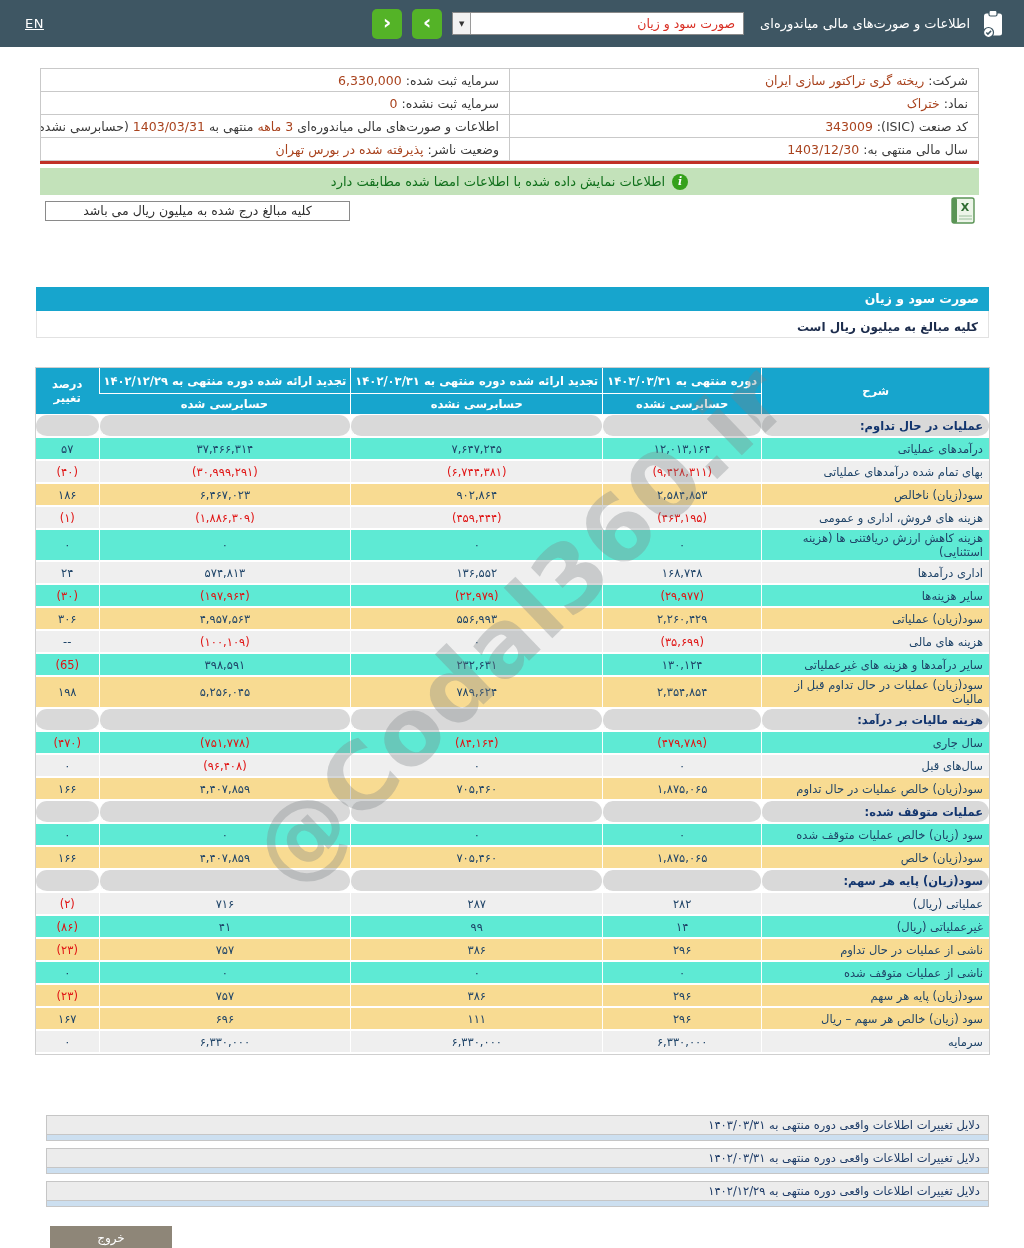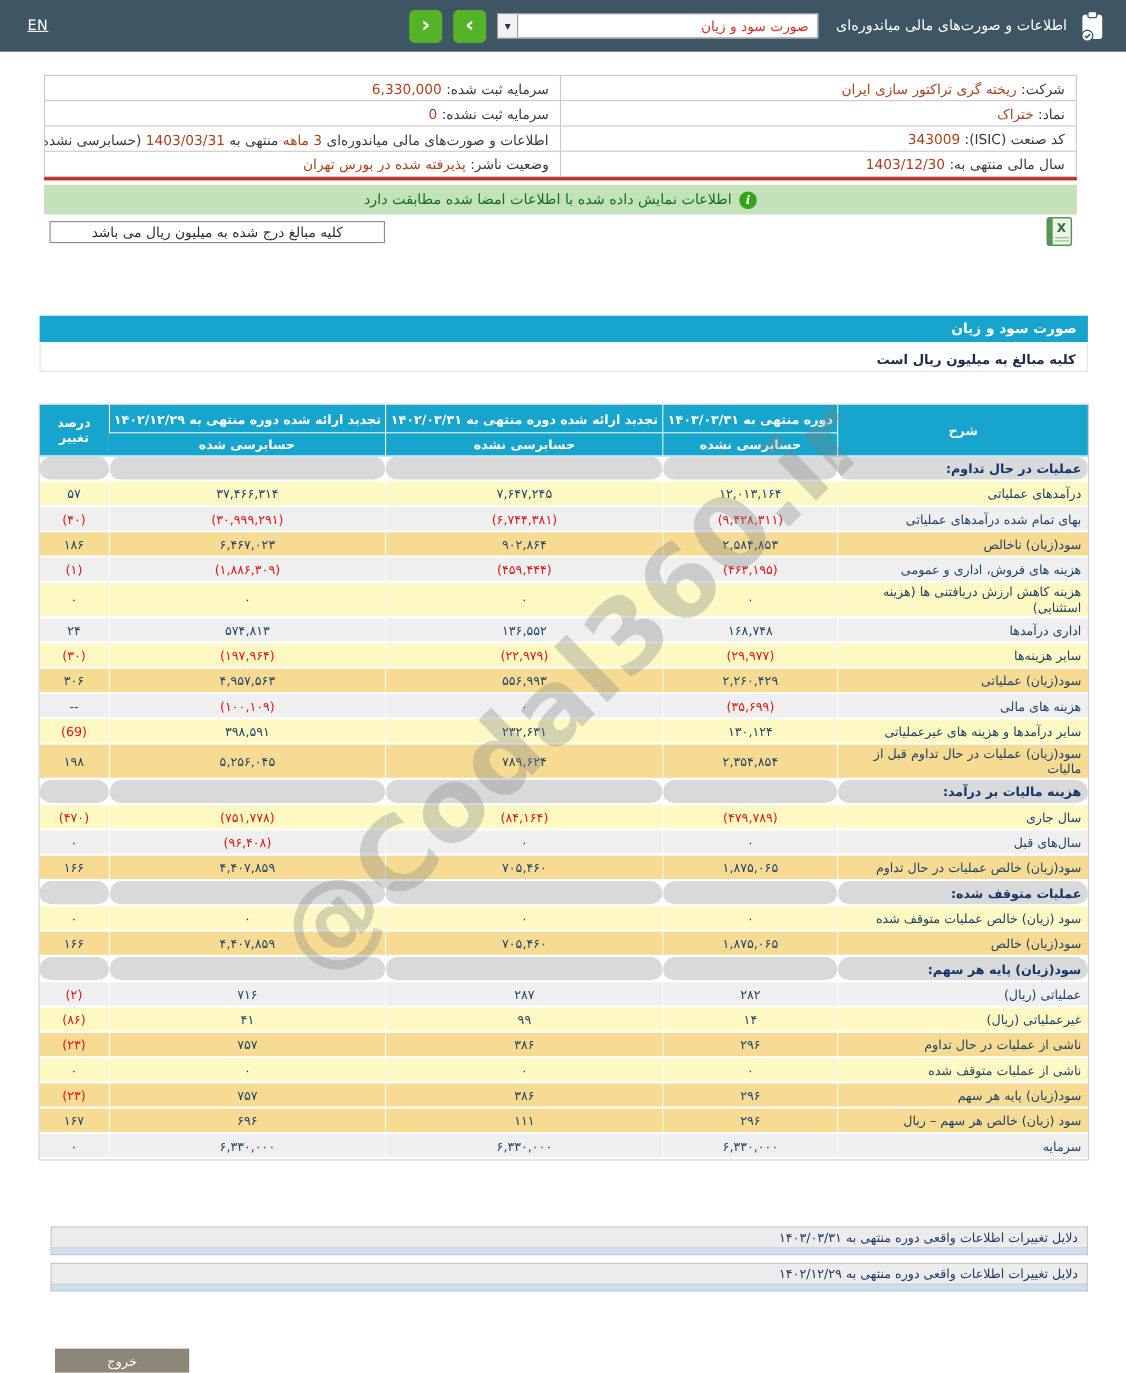--- a/index.html
+++ b/index.html
@@ -104,21 +104,21 @@
   .income-table tr.hrow2 th{ height:21px; }
   .income-table td{
     height:23px; padding:1px 6px;
     border-left:1px solid rgba(255,255,255,0.95);
     border-bottom:2px solid #ffffff;
     color:#1f4468; vertical-align:middle;
   }
   .income-table td:last-child{ border-left:none; }
   .cell-label{ text-align:right; color:#17356b; }
   .cell-num, .cell-pct{ text-align:center; }
-  .row-blue td{ background:#fef9c3; }
+  .row-blue td{ background:#5eead4; }
   .row-gray td{ background:#efefef; }
   .row-yellow td{ background:#f8db92; }
   .row-section td{ background:#d9d9d9;border-radius:11px; }
   .row-section .cell-label{ font-weight:bold; color:#12356e; }
   td.neg{ color:#e01414; }
 
   .watermark{
     position:absolute; top:385px; left:150px; width:740px; height:480px;
     display:flex; align-items:center; justify-content:center;
     pointer-events:none; z-index:5;
@@ -338,21 +338,21 @@
         <td class="cell-num neg">(۳۵,۶۹۹)</td>
         <td class="cell-num">۰</td>
         <td class="cell-num neg">(۱۰۰,۱۰۹)</td>
         <td class="cell-pct">--</td>
       </tr>
       <tr class="row-blue">
         <td class="cell-label">سایر درآمدها و هزینه های غیرعملیاتی</td>
         <td class="cell-num">۱۳۰,۱۲۴</td>
         <td class="cell-num">۲۳۲,۶۳۱</td>
         <td class="cell-num">۳۹۸,۵۹۱</td>
-        <td class="cell-pct neg">(69)</td>
+        <td class="cell-pct neg">(65)</td>
       </tr>
       <tr class="row-yellow">
         <td class="cell-label">سود(زیان) عملیات در حال تداوم قبل از مالیات</td>
         <td class="cell-num">۲,۳۵۴,۸۵۴</td>
         <td class="cell-num">۷۸۹,۶۲۴</td>
         <td class="cell-num">۵,۲۵۶,۰۴۵</td>
         <td class="cell-pct">۱۹۸</td>
       </tr>
       <tr class="row-section">
         <td class="cell-label">هزینه مالیات بر درآمد:</td>
@@ -462,20 +462,24 @@
     </tbody>
 </table>
 
 <div class="watermark">
   <span>@Codal360.ir</span>
 </div>
 
 <div class="reasons">
     <div class="reason-block">
       <div class="reason-header">دلایل تغییرات اطلاعات واقعی دوره منتهی به ۱۴۰۳/۰۳/۳۱</div>
+      <div class="reason-strip"></div>
+    </div>
+    <div class="reason-block">
+      <div class="reason-header">دلایل تغییرات اطلاعات واقعی دوره منتهی به ۱۴۰۲/۰۳/۳۱</div>
       <div class="reason-strip"></div>
     </div>
     <div class="reason-block">
       <div class="reason-header">دلایل تغییرات اطلاعات واقعی دوره منتهی به ۱۴۰۲/۱۲/۲۹</div>
       <div class="reason-strip"></div>
     </div>
   </div>
 
 <button class="exit-button">خروج</button>
 

